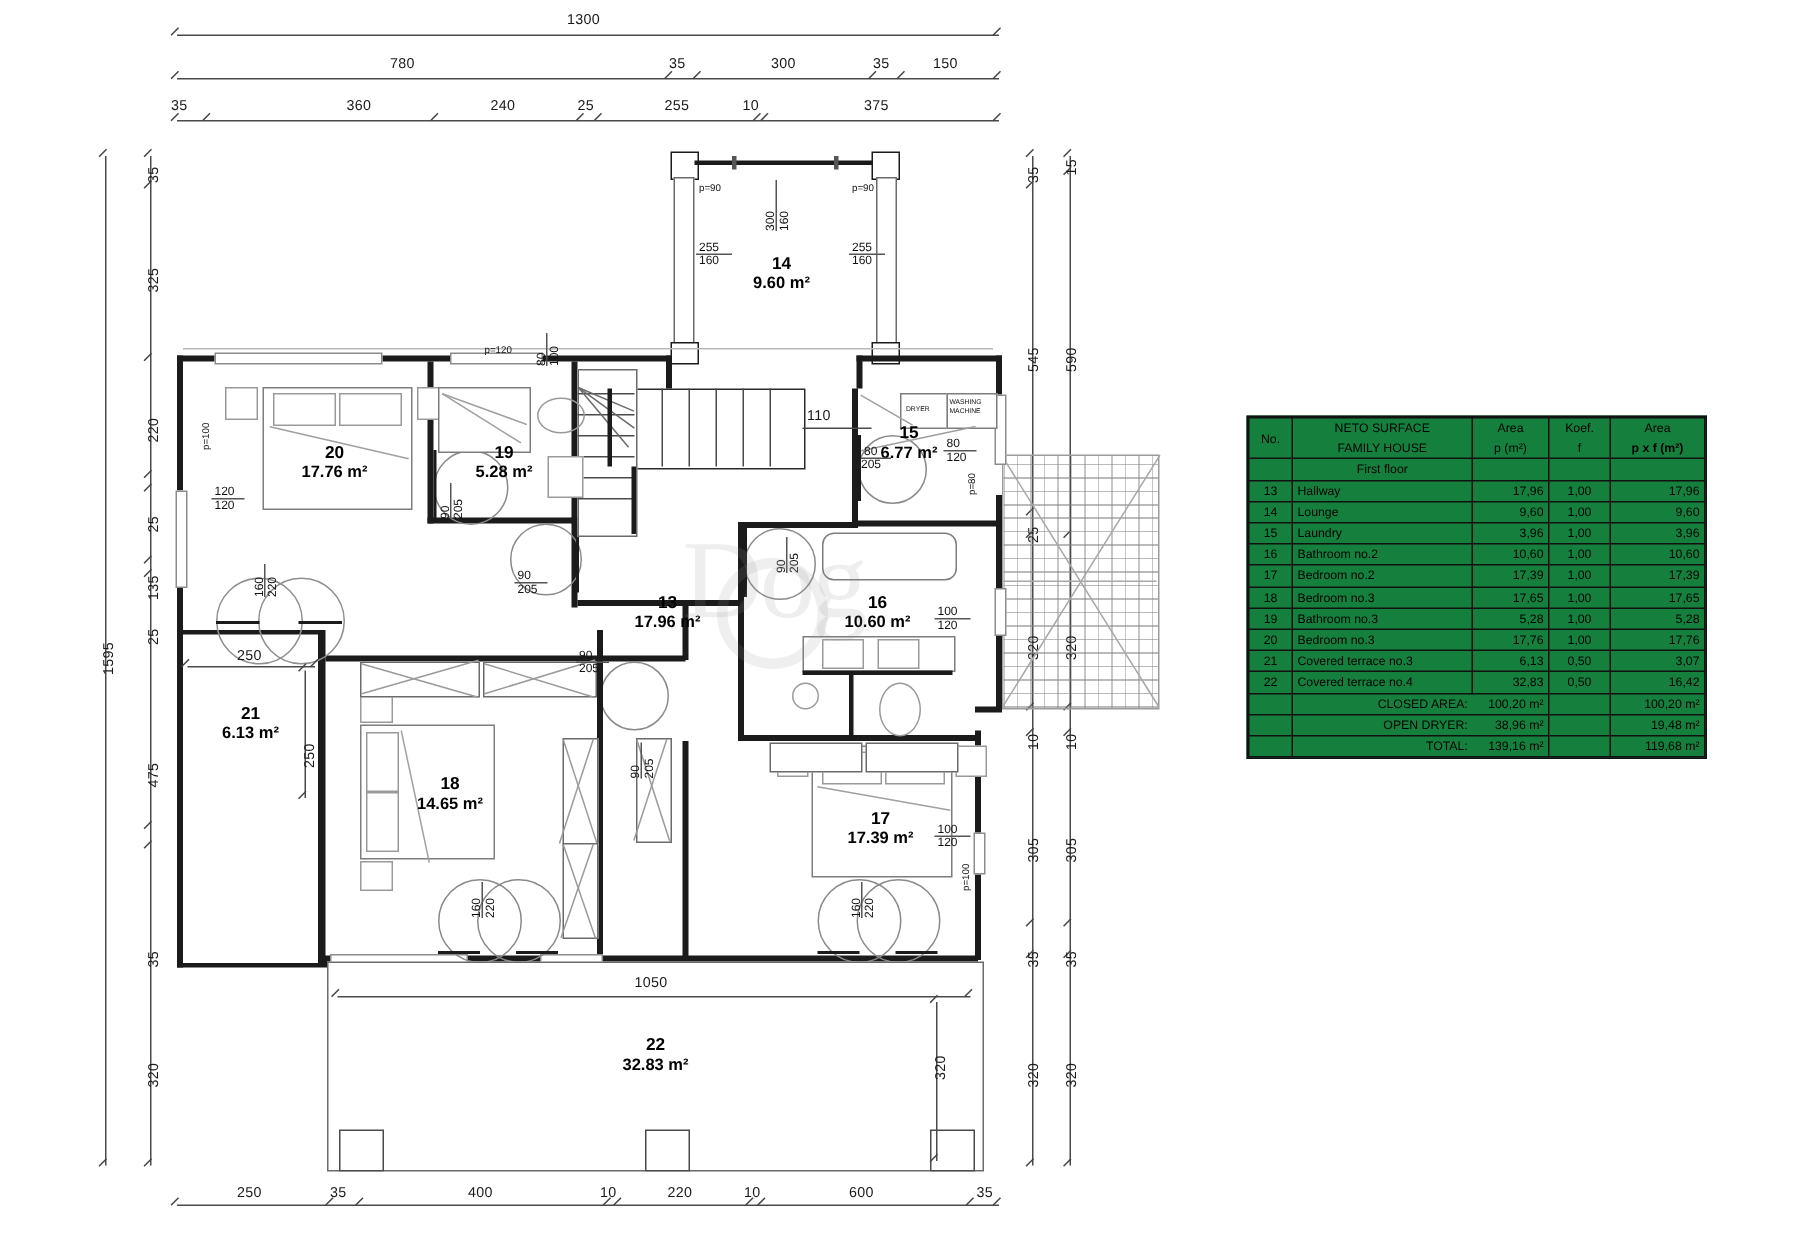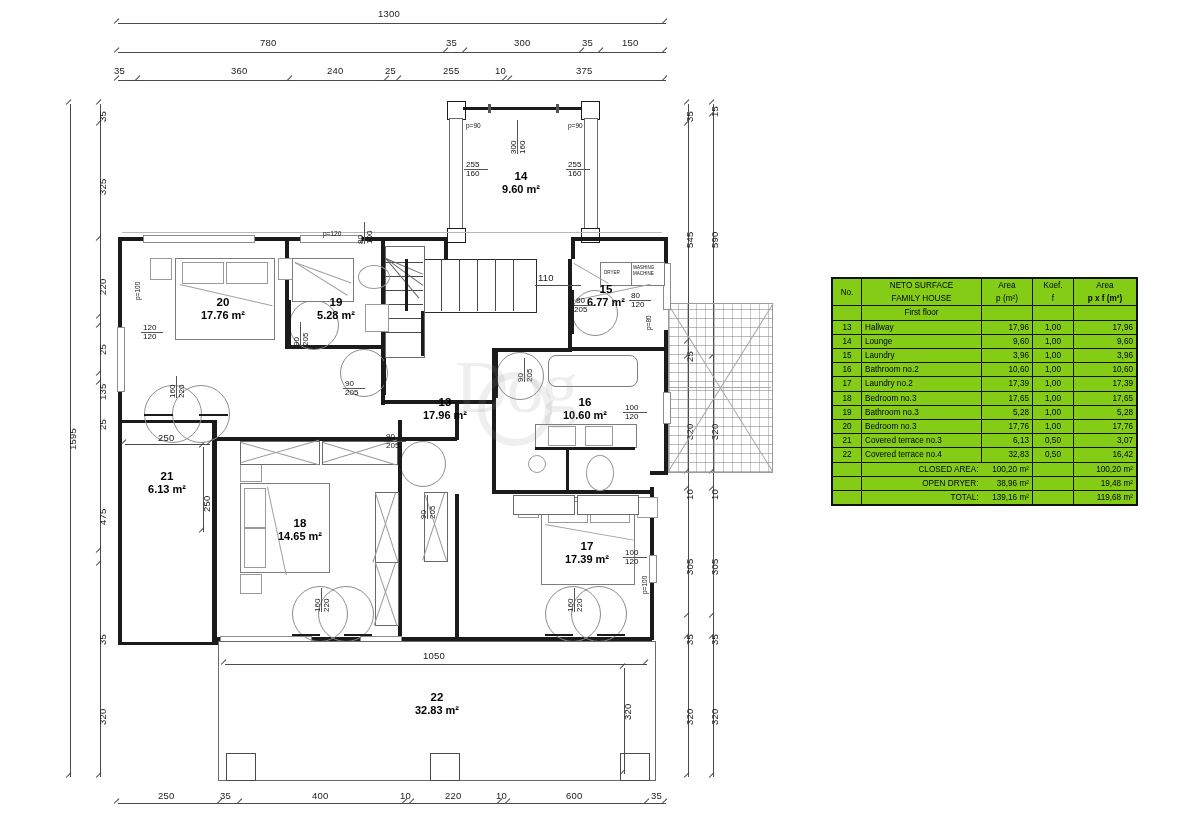--- a/index.html
+++ b/index.html
@@ -37,21 +37,21 @@
   .opdim.vert{transform-origin:0 0;transform:rotate(-90deg);}
   .ptxt{position:absolute;font-size:6.5px;color:#111;white-space:nowrap;}
   .ptxt.vert{transform-origin:0 0;transform:rotate(-90deg);}
 
   
   .furn{position:absolute;border:1px solid #7d7d7d;background:#fff;}
   .furn2{position:absolute;border:1px solid #9a9a9a;background:#fff;}
 
   
   #surfacetable{position:absolute;left:831px;top:277px;width:305px;
-                border:1px solid #111;background:#84cc16;}
+                border:1px solid #111;background:#15803d;}
   #surfacetable table{border-collapse:collapse;width:100%;
       font-size:8.2px;font-family:"Liberation Sans", sans-serif;color:#000;}
   #surfacetable td,#surfacetable th{border:1px solid #111;padding:0 3px;
       height:13.2px;line-height:13.2px;font-weight:normal;}
   .c-no{width:22px;text-align:center;}
   .c-name{width:auto;text-align:left;}
   .c-p{width:44px;text-align:right;}
   .c-f{width:34px;text-align:center;}
   .c-pf{width:56px;text-align:right;}
   .hdr{font-weight:bold;text-align:center;}
@@ -630,21 +630,21 @@
         </tr>
         <tr>
           <td class="c-no">16</td>
           <td class="c-name">Bathroom no.2</td>
           <td class="c-p">10,60</td>
           <td class="c-f">1,00</td>
           <td class="c-pf">10,60</td>
         </tr>
         <tr>
           <td class="c-no">17</td>
-          <td class="c-name">Laundry no.2</td>
+          <td class="c-name">Bedroom no.2</td>
           <td class="c-p">17,39</td>
           <td class="c-f">1,00</td>
           <td class="c-pf">17,39</td>
         </tr>
         <tr>
           <td class="c-no">18</td>
           <td class="c-name">Bedroom no.3</td>
           <td class="c-p">17,65</td>
           <td class="c-f">1,00</td>
           <td class="c-pf">17,65</td>

